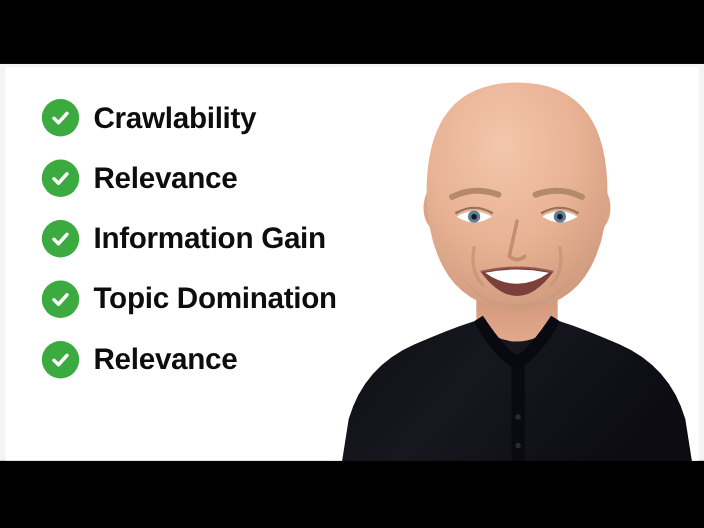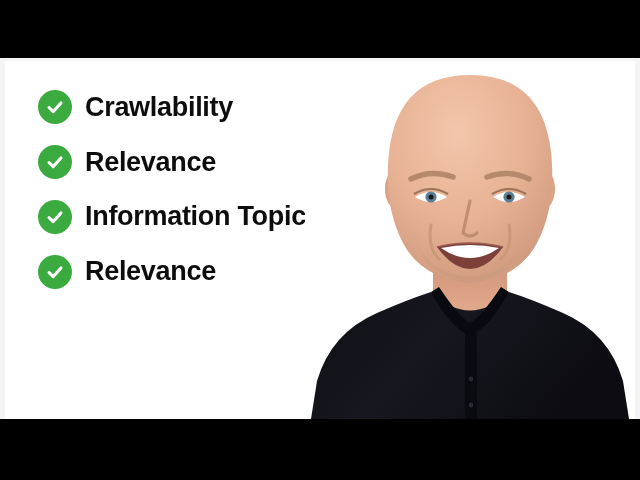--- a/index.html
+++ b/index.html
@@ -59,23 +59,31 @@
           </span>
           <span class="row-label">Relevance</span>
         </div>
 
         <div class="row">
           <span class="check-icon">
             <svg width="22" height="22" viewBox="0 0 24 24" aria-hidden="true">
               <path d="M5.5 12.6 L10 17 L18.5 7.6" fill="none" stroke="#ffffff" stroke-width="3.4" stroke-linecap="round" stroke-linejoin="round"></path>
             </svg>
           </span>
-          <span class="row-label">Information Topic</span>
+          <span class="row-label">Information Gain</span>
         </div>
 
+        <div class="row">
+          <span class="check-icon">
+            <svg width="22" height="22" viewBox="0 0 24 24" aria-hidden="true">
+              <path d="M5.5 12.6 L10 17 L18.5 7.6" fill="none" stroke="#ffffff" stroke-width="3.4" stroke-linecap="round" stroke-linejoin="round"></path>
+            </svg>
+          </span>
+          <span class="row-label">Topic Domination</span>
+        </div>
 
         <div class="row">
           <span class="check-icon">
             <svg width="22" height="22" viewBox="0 0 24 24" aria-hidden="true">
               <path d="M5.5 12.6 L10 17 L18.5 7.6" fill="none" stroke="#ffffff" stroke-width="3.4" stroke-linecap="round" stroke-linejoin="round"></path>
             </svg>
           </span>
           <span class="row-label">Relevance</span>
         </div>
 

